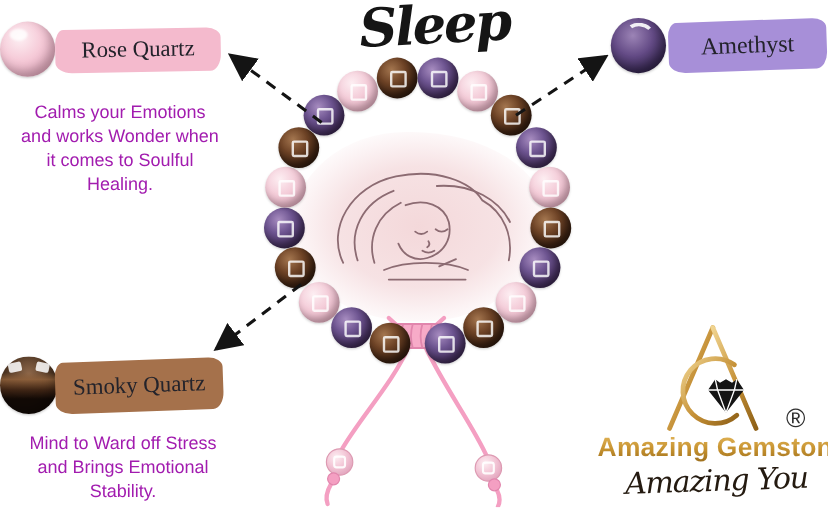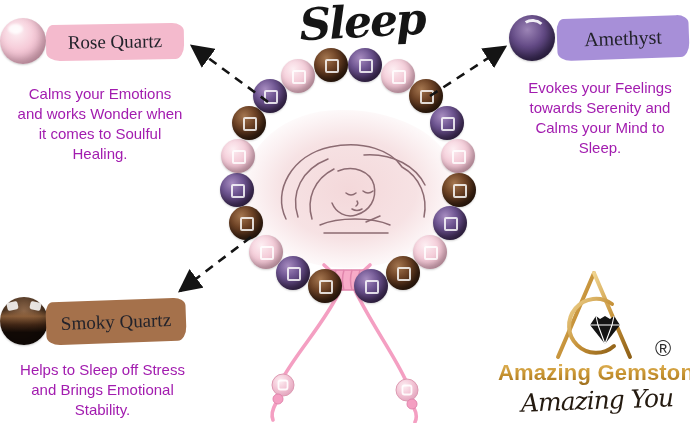--- a/index.html
+++ b/index.html
@@ -83,27 +83,26 @@
   <div class="abs bead-lg rose"></div>
   <div class="abs banner rose">
     <span>Rose Quartz</span>
   </div>
   <div class="abs desc rose">Calms your Emotions and works Wonder when it comes to Soulful Healing.</div>
 
   <div class="abs bead-lg amethyst"></div>
   <div class="abs banner amethyst">
     <span>Amethyst</span>
   </div>
-  <div class="abs desc amethyst">Evokes your Feelings towards Serenity and Calms your Mind to Sleep.</div>
 
   <div class="abs bead-lg smoky"></div>
   <div class="abs banner smoky">
     <span>Smoky Quartz</span>
   </div>
-  <div class="abs desc smoky">Helps to Sleep off Stress and Brings Emotional Stability.</div>
+  <div class="abs desc smoky">Mind to Ward off Stress and Brings Emotional Stability.</div>
 
   <div class="abs blob"></div>
 
   <svg class="abs illus" width="168" height="108" viewBox="0 0 168 108">
     <g fill="none" stroke="#8c6b72" stroke-width="1.5" stroke-linecap="round" stroke-linejoin="round">
       <path d="M18,86 C4,58 24,22 62,14 C96,7 124,18 134,34 C152,44 160,64 156,84"></path>
       <path d="M30,84 C22,60 34,36 60,26"></path>
       <path d="M44,86 C38,66 46,46 66,36"></path>
       <path d="M96,22 C126,20 148,34 157,52"></path>
       <path d="M70,38 C86,32 102,38 106,52 C109,66 102,78 88,82 C78,85 68,80 64,70"></path>

